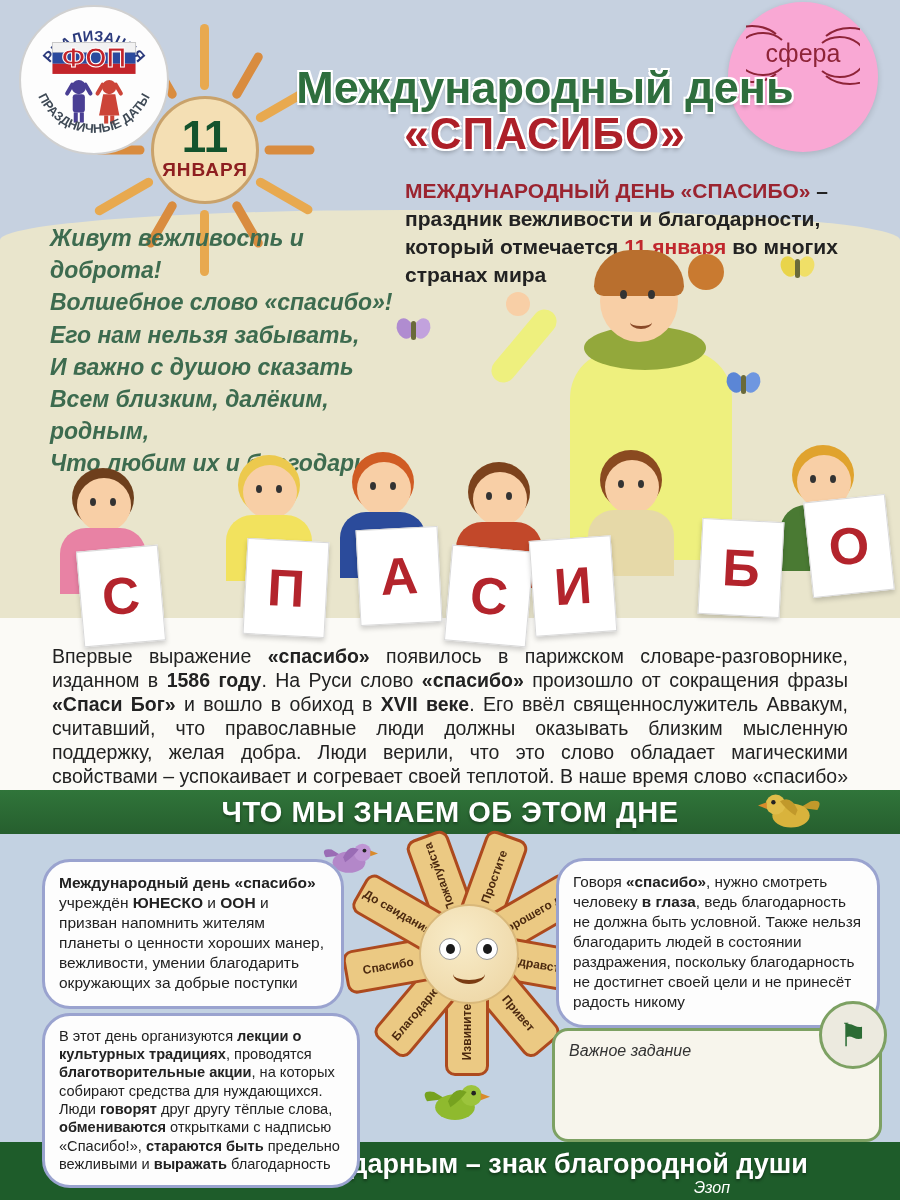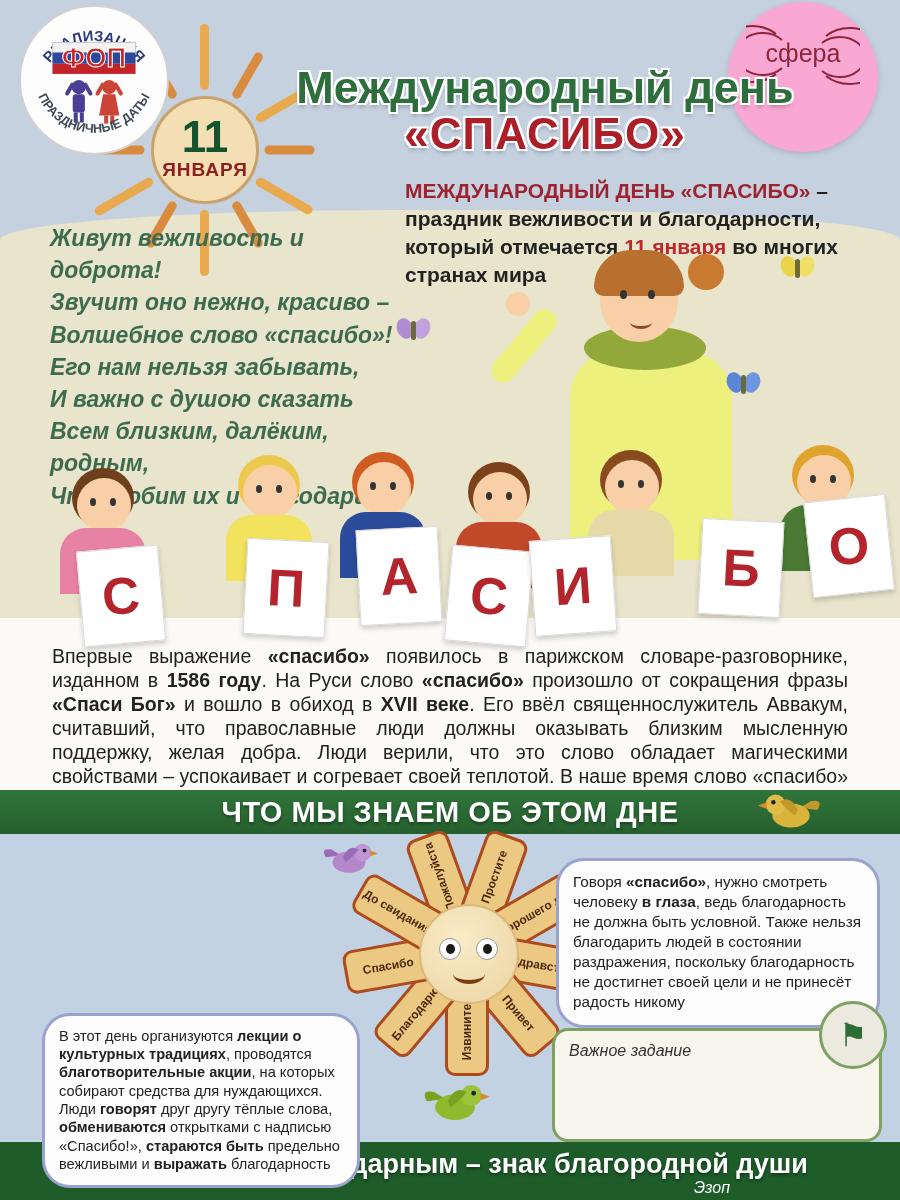--- a/index.html
+++ b/index.html
@@ -219,21 +219,20 @@
     </svg>
   </div>
 
   <div class="title">
     <div class="l1">Международный день</div>
     <div class="l2">«СПАСИБО»</div>
   </div>
 
   <div class="poem">
     <div>Живут вежливость и доброта!</div>
-    <div>Звучит оно нежно, красиво –</div>
     <div>Волшебное слово «спасибо»!</div>
     <div>Его нам нельзя забывать,</div>
     <div>И важно с душою сказать</div>
     <div>Всем близким, далёким, родным,</div>
     <div>Что любим их и благодарим!</div>
   </div>
 
   <p class="intro"><span class="dr">МЕЖДУНАРОДНЫЙ ДЕНЬ «СПАСИБО»</span><span> – праздник вежливости и благодарности, который отмечается </span><span class="red">11 января</span><span> во многих странах мира</span></p>
 
   <div class="scene">
@@ -337,20 +336,21 @@
   </div>
   <svg class="bird" style="left:758px;top:788px;transform:scaleX(-1);" width="66" viewBox="0 0 60 42">
     <path d="M6 20 Q0 10 12 12 L22 18 Z" fill="#c1992b"></path>
     <ellipse cx="30" cy="25" rx="17" ry="11" fill="#d9b33c"></ellipse>
     <circle cx="44" cy="15" r="9" fill="#e0bd4a"></circle>
     <polygon points="52,13 60,16 52,19" fill="#d98b2b"></polygon>
     <circle cx="46" cy="13" r="2" fill="#222"></circle>
     <path d="M24 20 Q30 6 40 12 Q34 20 26 25 Z" fill="#c1992b"></path>
   </svg>
 
+  <p class="bubble b1"><span class="sb">Международный день «спасибо»</span><span> учреждён </span><span class="sb">ЮНЕСКО</span><span> и </span><span class="sb">ООН</span><span> и призван напомнить жителям планеты о ценности хороших манер, вежливости, умении благодарить окружающих за добрые поступки</span></p>
   <p class="bubble b2"><span>В этот день организуются </span><span class="sb">лекции о культурных традициях</span><span>, проводятся </span><span class="sb">благотворительные акции</span><span>, на которых собирают средства для нуждающихся. Люди </span><span class="sb">говорят</span><span> друг другу тёплые слова, </span><span class="sb">обмениваются</span><span> открытками с надписью «Спасибо!», </span><span class="sb">стараются быть</span><span> предельно вежливыми и </span><span class="sb">выражать</span><span> благодарность</span></p>
   <p class="bubble b3"><span>Говоря </span><span class="sb">«спасибо»</span><span>, нужно смотреть человеку </span><span class="sb">в глаза</span><span>, ведь благодарность не должна быть условной. Также нельзя благодарить людей в состоянии раздражения, поскольку благодарность не достигнет своей цели и не принесёт радость никому</span></p>
 
   <div class="flower">
     <div class="petal p1">
         <span>Пожалуйста</span>
       </div>
     <div class="petal p2">
         <span>Простите</span>
       </div>

